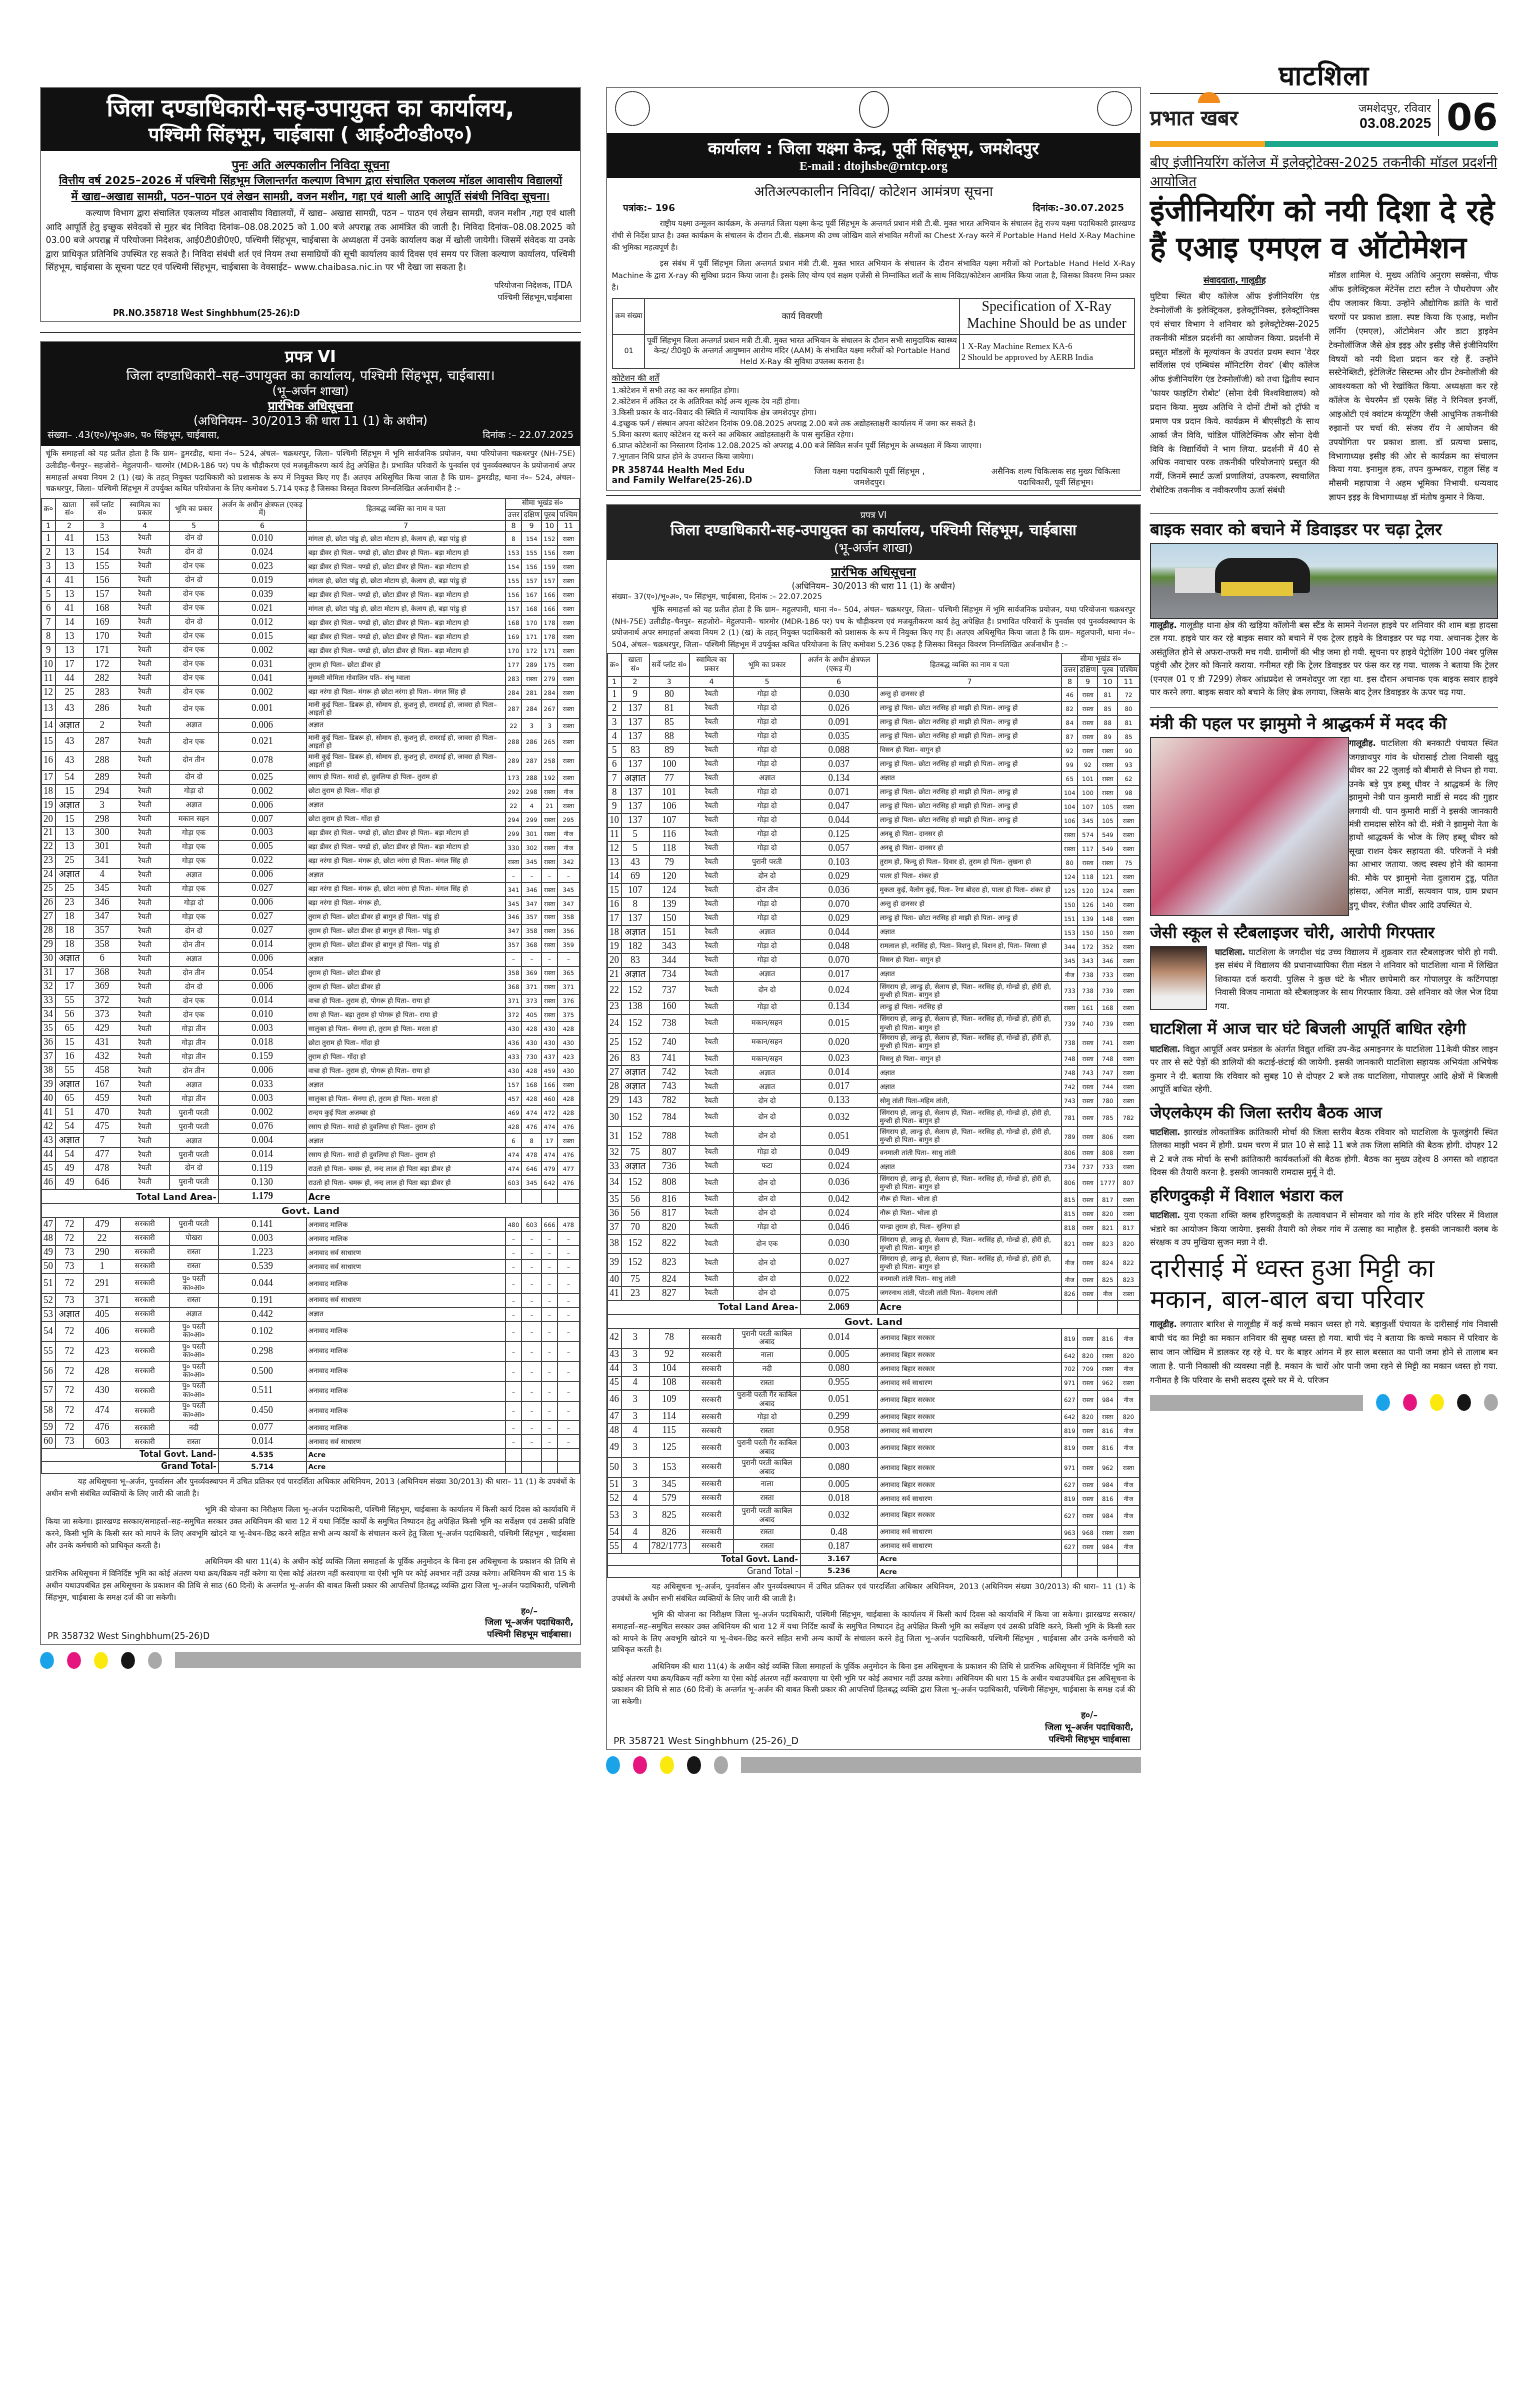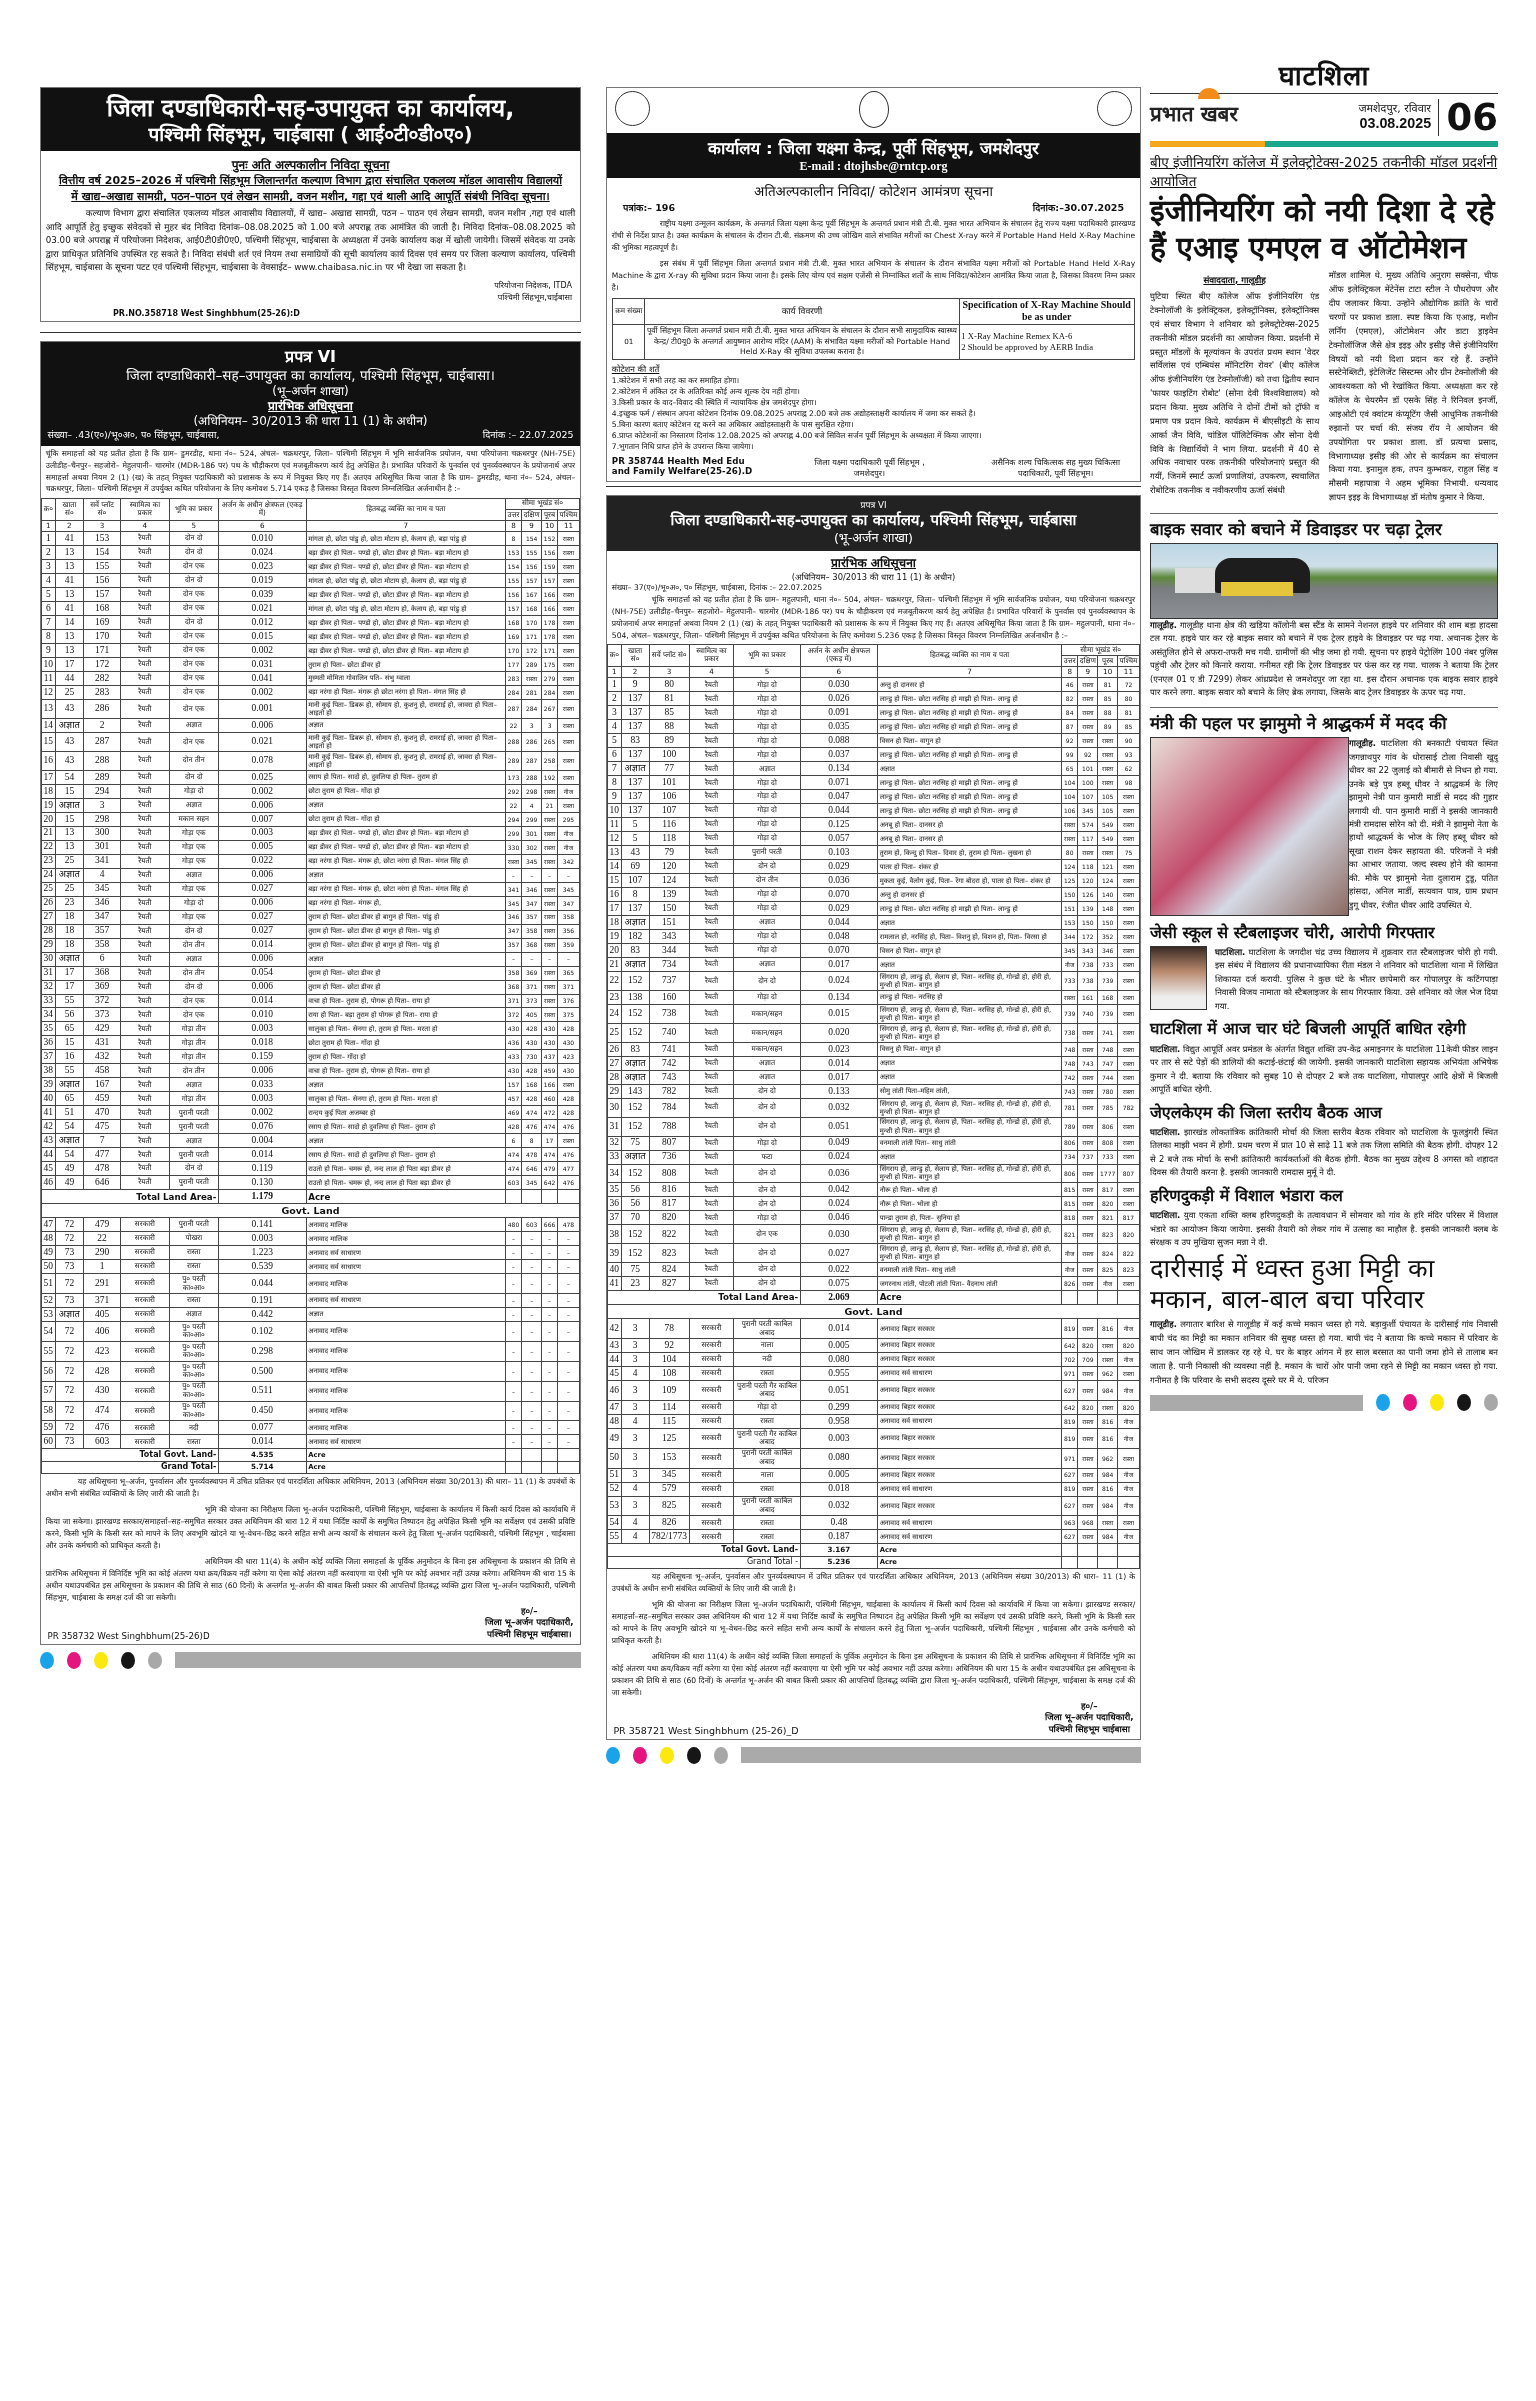--- a/index.html
+++ b/index.html
@@ -21,21 +21,21 @@
 td.nm{text-align:left;font-size:6.8px}
 td.b{font-size:6px}
 .sig{font-size:8px;text-align:right;padding:3.2px 8px;line-height:1.4}
 .pr{font-size:8px;font-weight:bold;padding:3.2px 8px}
 .sep{height:11px;border-bottom:1.6px solid #333;margin-bottom:8px}
 .reg{display:flex;gap:12.7px;align-items:center;padding:6.4px 0}
 .dot{width:14.3px;height:17.5px;border-radius:50%}
 .bar{height:16px;background:#aaa;flex:1}
 
 .sect{font-family:"Liberation Sans",sans-serif;font-weight:bold;font-size:27px;text-align:center;letter-spacing:0.8px;padding-top:8px}
-.mast{display:flex;align-items:flex-start;justify-content:space-between;border-top:0.8px solid #333;padding-top:4.8px}
+.mast{display:flex;align-items:center;justify-content:space-between;border-top:0.8px solid #333;padding-top:4.8px}
 .logo{font-size:20.7px;font-weight:bold;color:#222;position:relative}
 .logo .sun{position:absolute;left:48px;top:-11px;width:22px;height:11px;border-radius:22px 22px 0 0;background:#f28a1c}
 .datebox{text-align:right;font-size:11px;line-height:1.2}
 .date{font-size:14.3px;font-weight:bold;font-family:"Liberation Sans",sans-serif}
 .pageno{font-size:37px;font-weight:bold;border-left:0.8px solid #333;padding-left:8px;margin-left:6.4px;line-height:1}
 .colorbar{display:flex;height:6.4px;margin:4.8px 0 6.4px}
 .colorbar .a{width:33%;background:#f4a71c}.colorbar .b{flex:1;background:#1aa78b}
 .kicker{font-size:13.5px;text-decoration:underline;line-height:1.35}
 .headline{font-size:29px;font-weight:bold;line-height:1.22;margin:3.2px 0}
 .story{display:flex;gap:9.5px}
@@ -965,21 +965,21 @@
       <span>पत्रांक:– 196</span>
       <span>दिनांक:–30.07.2025</span>
     </div>
     <div class="para" style="font-size:7.6px;text-indent:48px">राष्ट्रीय यक्ष्मा उन्मूलन कार्यक्रम, के अन्तगर्त जिला यक्ष्मा केन्द्र पूर्वी सिंहभूम के अन्तगर्त प्रधान मंत्री टी.बी. मुक्त भारत अभियान के संचालन हेतु राज्य यक्ष्मा पदाधिकारी झारखण्ड रॉची से निर्देश प्राप्त है। उक्त कार्यक्रम के संचालन के दौरान टी.बी. संक्रमण की उच्च जोखिम वाले संभावित मरीजों का Chest X-ray करने में Portable Hand Held X-Ray Machine की भुमिका महत्वपूर्ण है।</div>
     <div class="para" style="font-size:7.6px;text-indent:48px">इस संबंध में पूर्वी सिंहभूम जिला अन्तगर्त प्रधान मंत्री टी.बी. मुक्त भारत अभियान के संचालन के दौरान संभावित यक्ष्मा मरीजों को Portable Hand Held X-Ray Machine के द्वारा X-ray की सुविधा प्रदान किया जाना है। इसके लिए योग्य एवं सक्षम एजेंसी से निम्नांकित शर्तों के साथ निविदा/कोटेशन आमंत्रित किया जाता है, जिसका विवरण निम्न प्रकार है।</div>
     <table style="width:98%;margin:1.6px auto">
       <tbody>
           <tr>
         <th style="width:32px">क्रम संख्या</th>
         <th style="font-size:8.7px">कार्य विवरणी</th>
-        <th style="width:175px;font-size:10px;font-weight:bold;font-family:'Liberation Serif',serif">Specification of X-Ray Machine Should be as under</th>
+        <th style="width:175px;font-size:14px;font-weight:normal;font-family:'Liberation Serif',serif">Specification of X-Ray Machine Should be as under</th>
       </tr>
       <tr>
         <td>01</td>
         <td style="font-size:7.6px;line-height:1.4">पूर्वी सिंहभूम जिला अन्तगर्त प्रधान मत्री टी.बी. मुक्त भारत अभियान के संचालन के दौरान सभी सामुदायिक स्वास्थ्य केन्द्र/ टी0यू0 के अन्तगर्त आयुष्मान आरोग्य मंदिर (AAM) के संभावित यक्ष्मा मरीजों को Portable Hand Held X-Ray की सुविधा उपलब्ध कराना है।</td>
         <td style="text-align:left;font-size:8.7px;font-family:'Liberation Serif',serif">
           <div>1  X-Ray Machine Remex KA-6</div>
           <div>2  Should be approved by AERB India</div>
         </td>
       </tr>
     </tbody>

